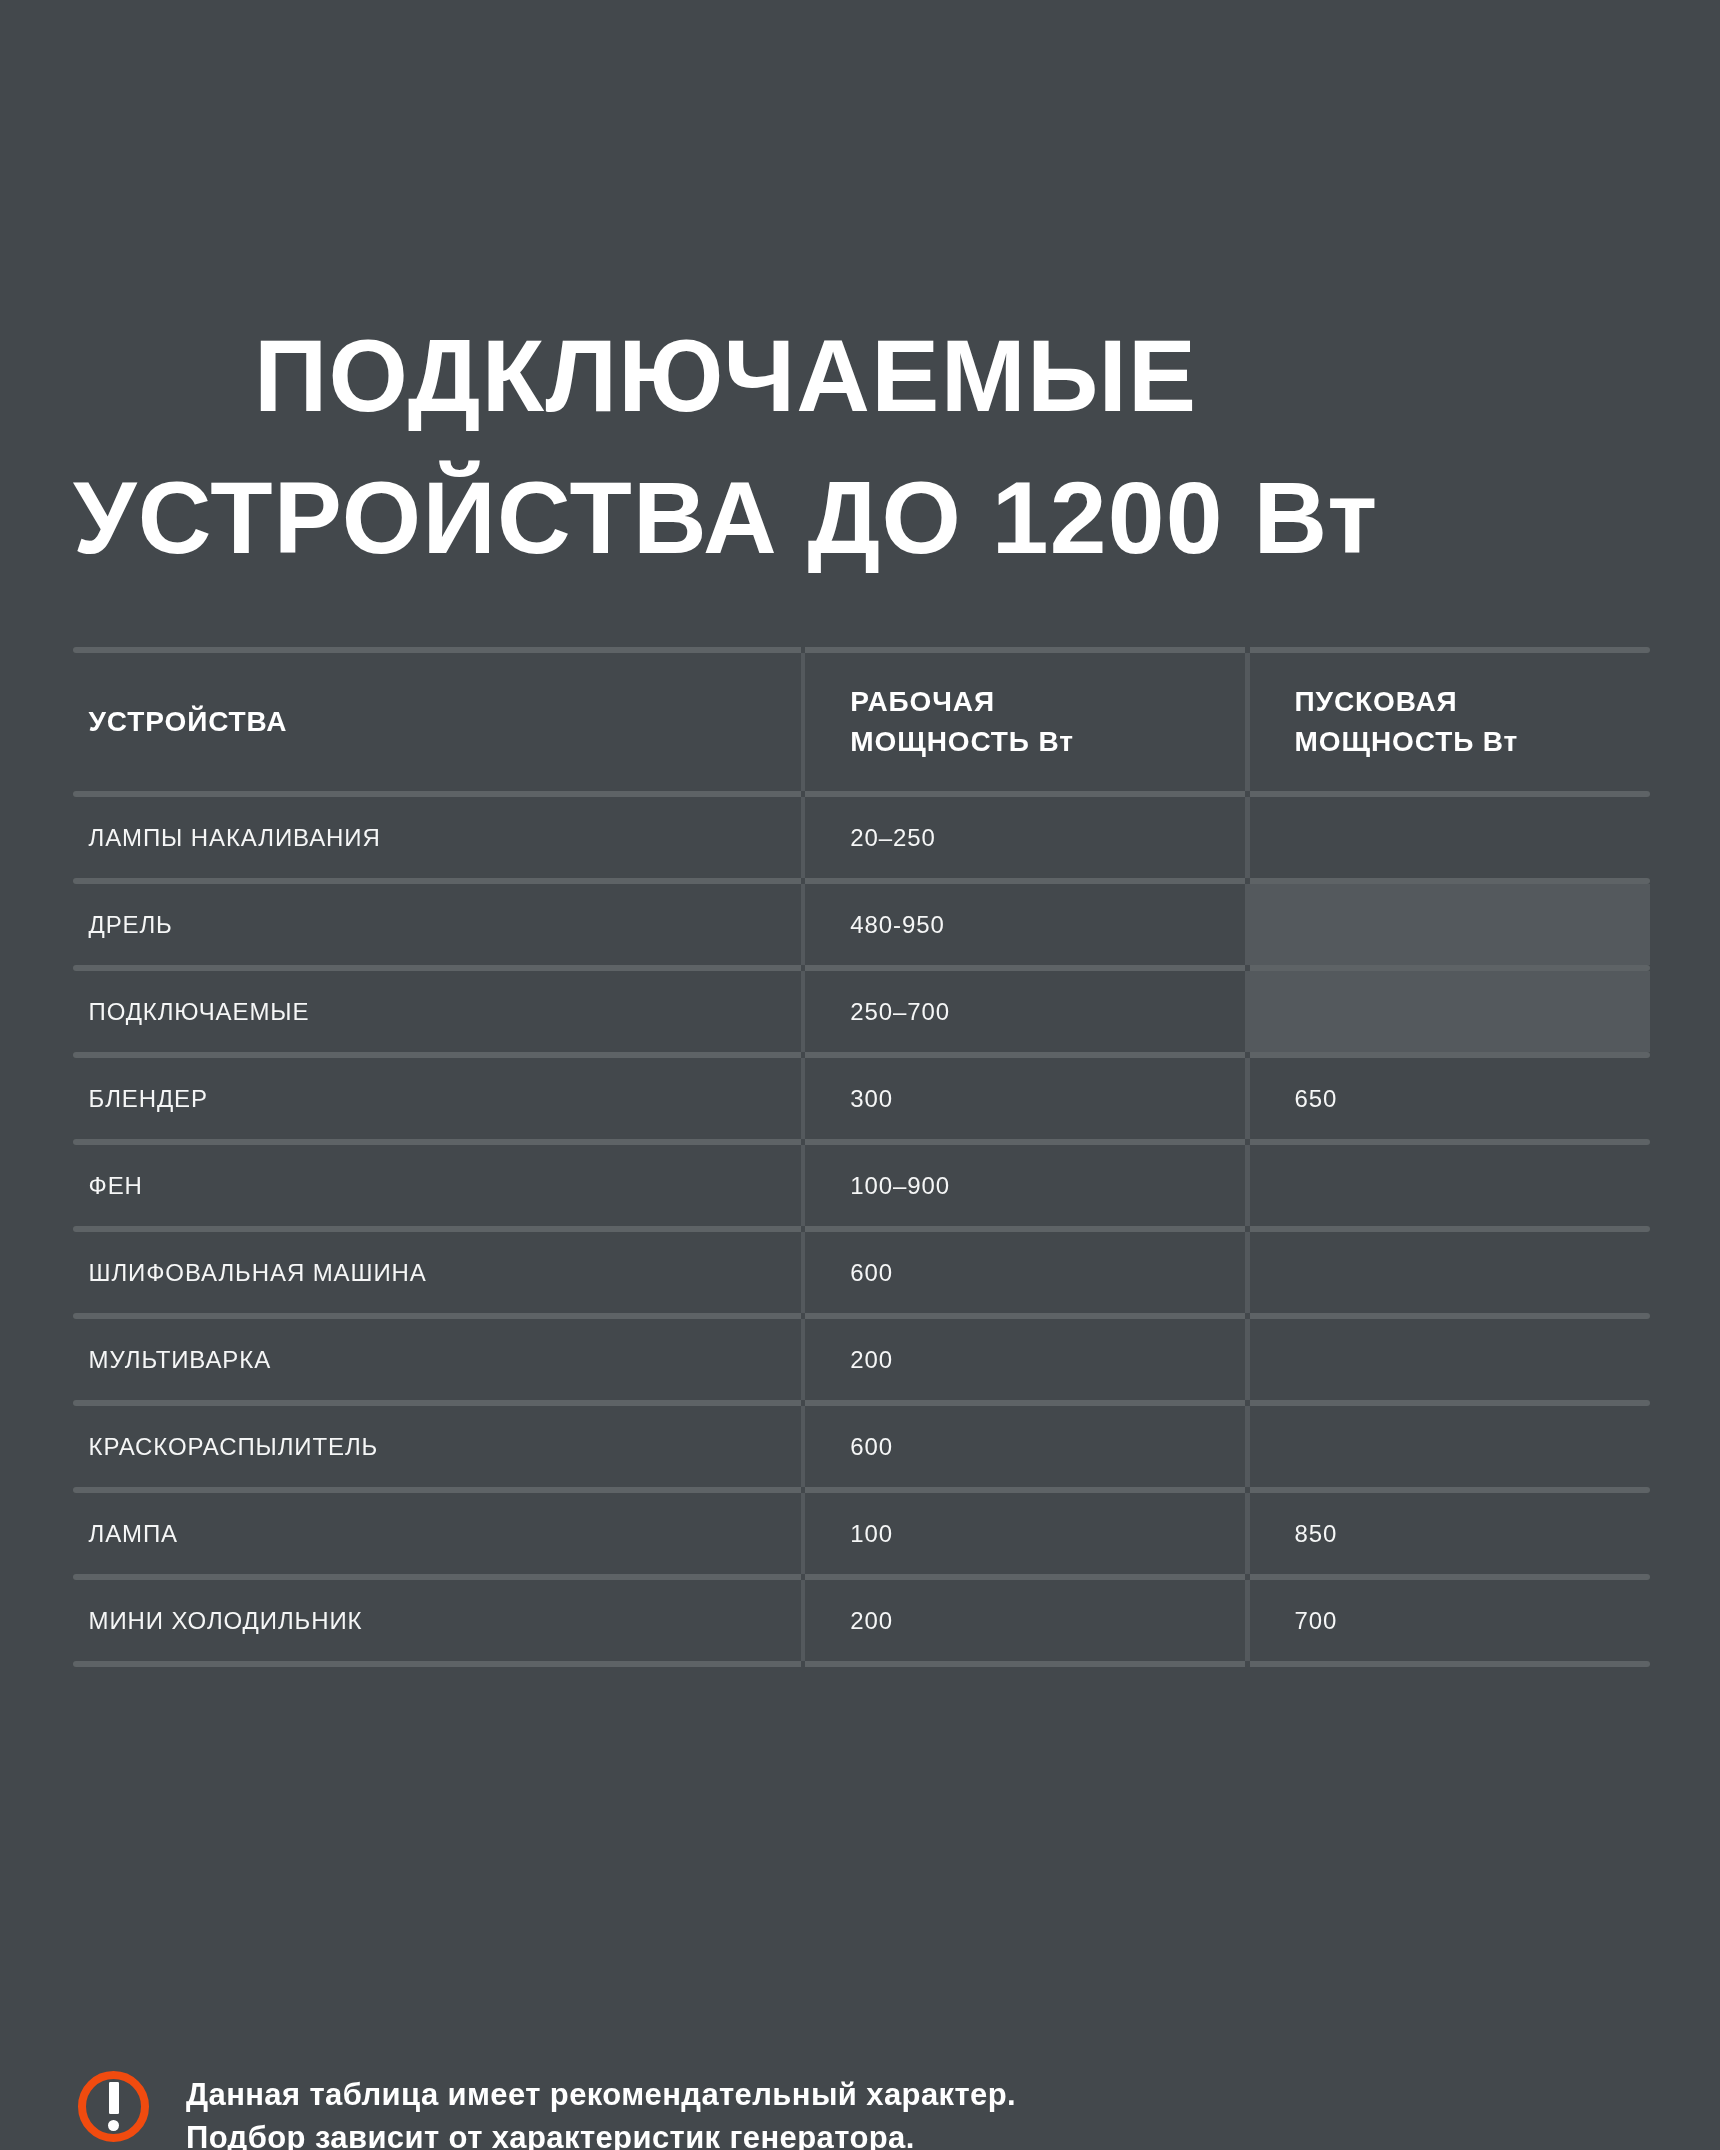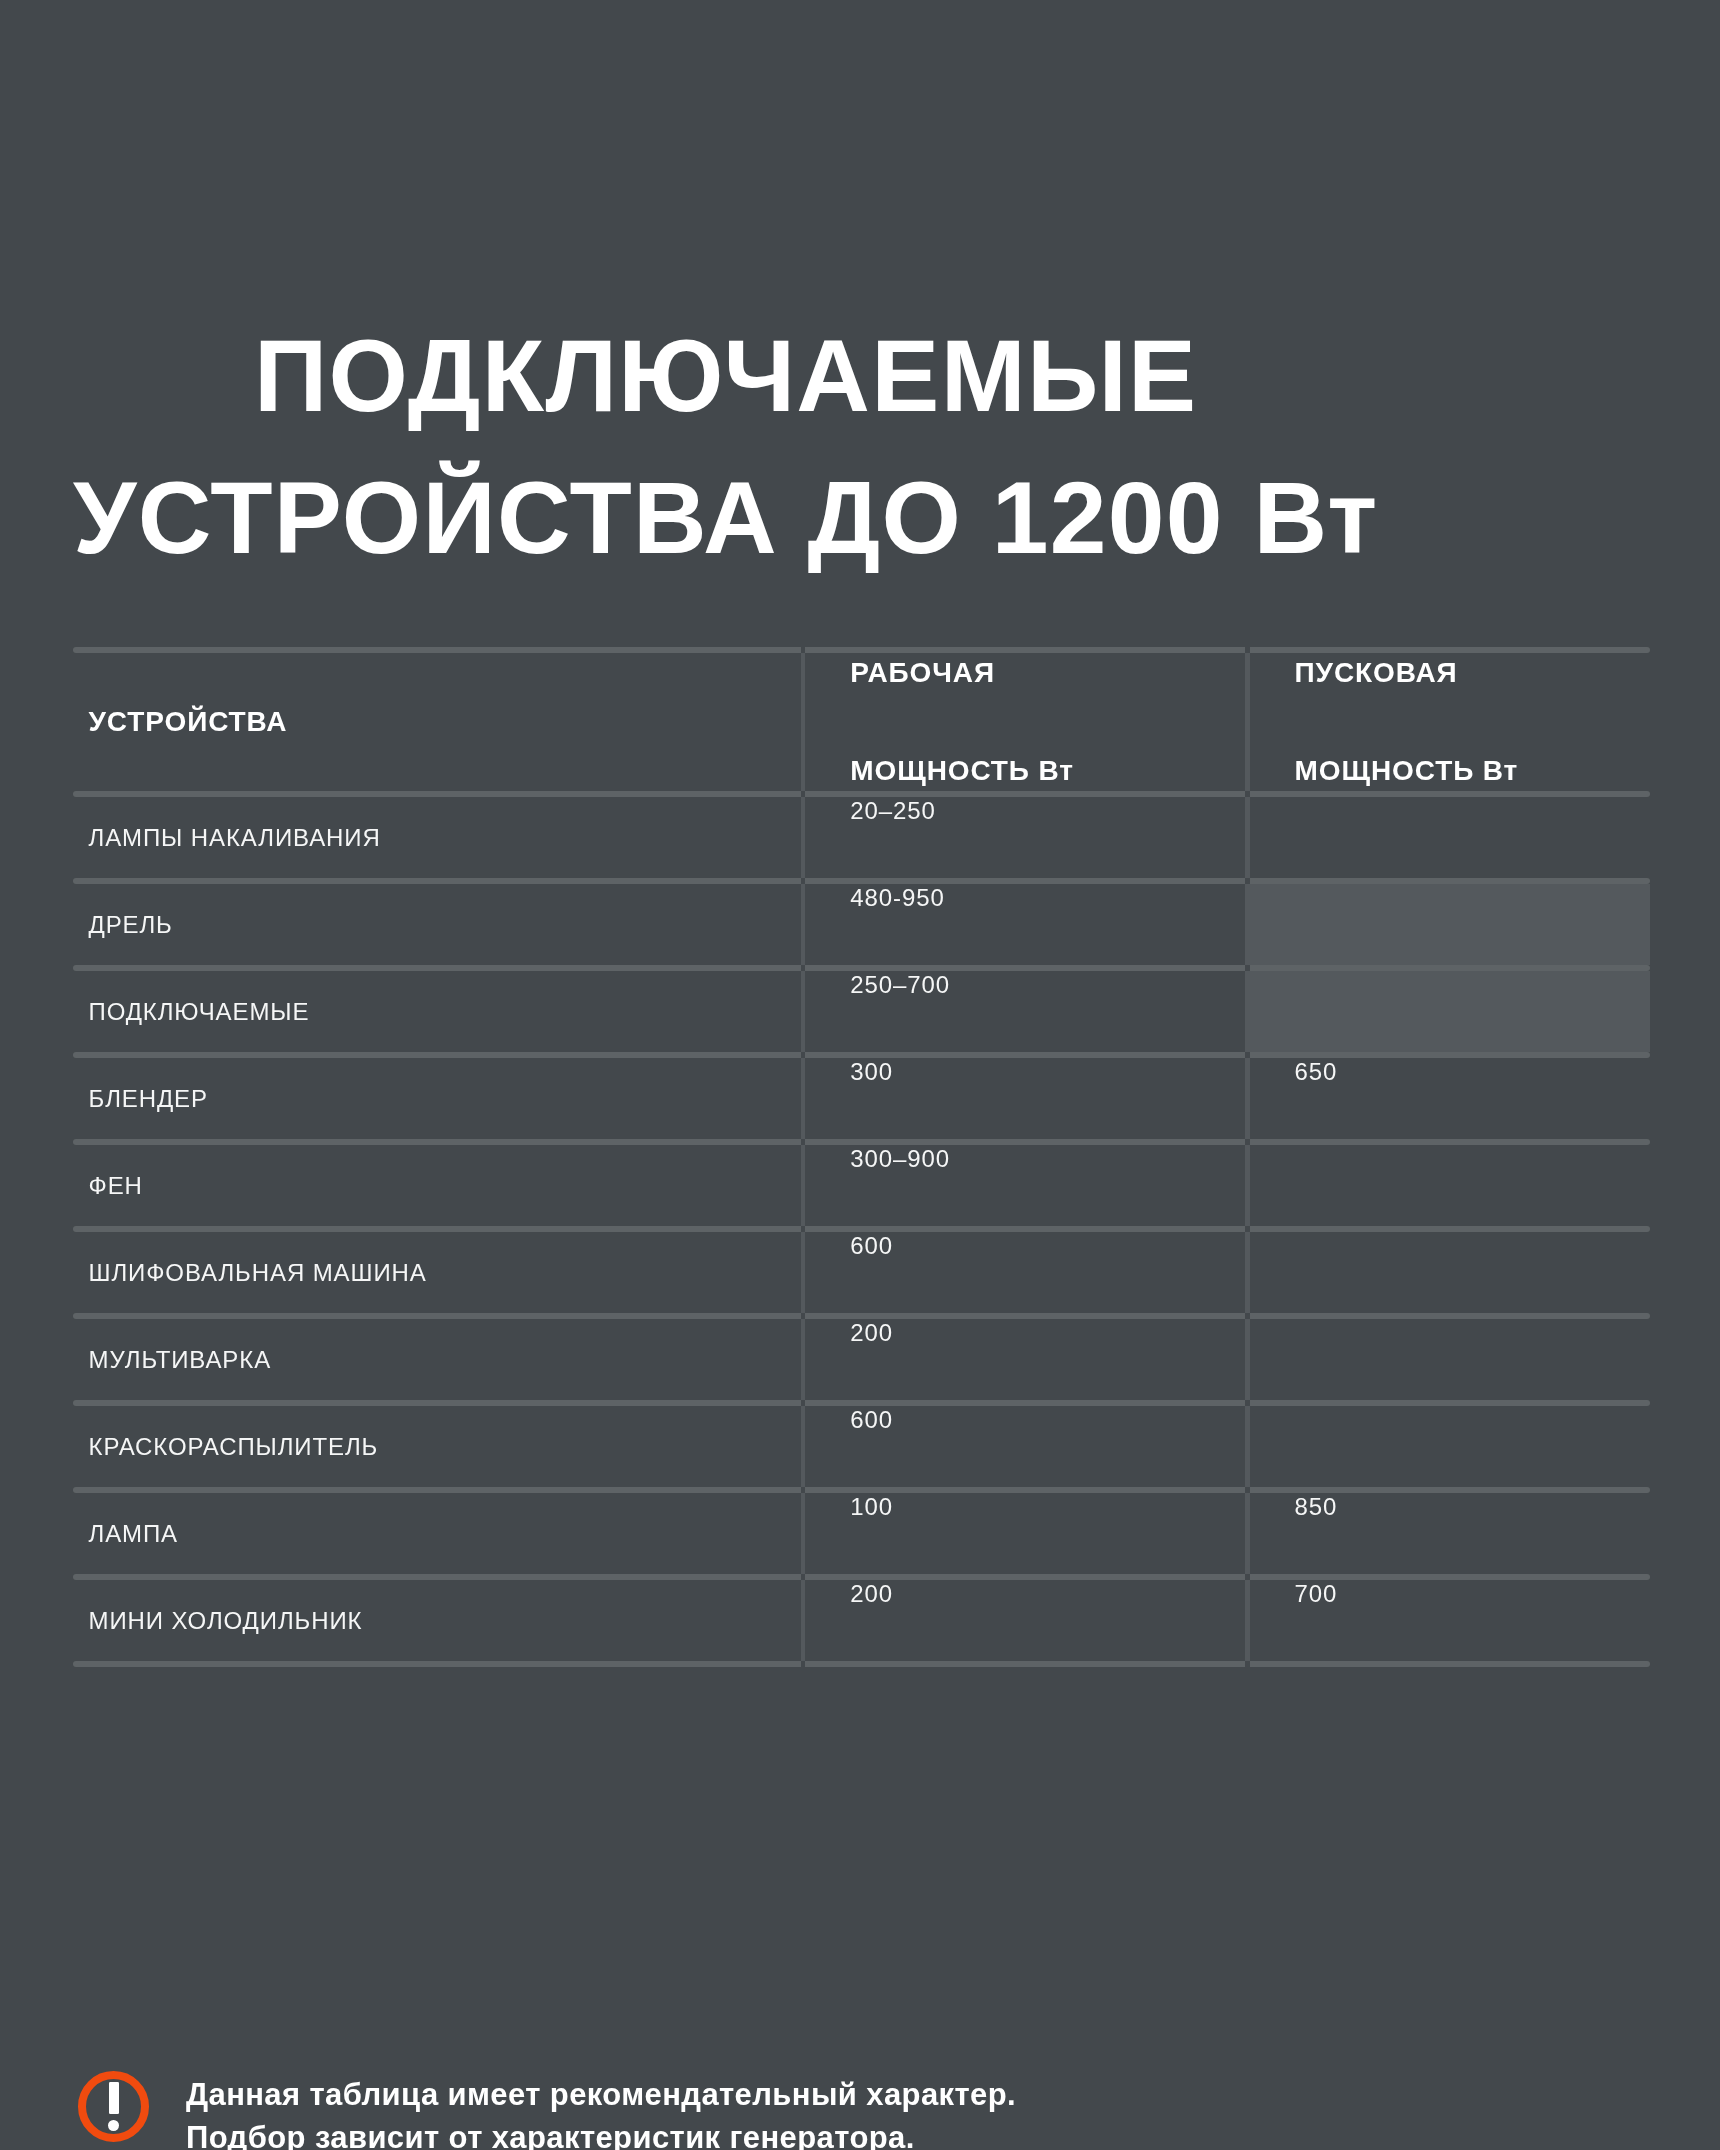--- a/index.html
+++ b/index.html
@@ -31,21 +31,21 @@
   .sep span:last-child{border-radius:0 3px 3px 0;}
   .trow{background:var(--vline);}
   .trow .cell{
     background:var(--bg);
     display:flex;flex-direction:column;justify-content:center;
     overflow:hidden;
   }
   .trow.head{height:138px;}
   .trow.data{height:81px;}
   .cell.c1{padding-left:15.5px;}
-  .cell.c2,.cell.c3{padding-left:45px;justify-content:space-between;}
+  .cell.c2,.cell.c3{padding-left:45px;}
   .head .cell{font-weight:700;font-size:28px;line-height:40px;color:#FFFFFF;letter-spacing:0.9px;}
   .data .cell{font-size:24px;color:var(--cell-text);letter-spacing:0.9px;font-weight:400;}
 
   
   .note{position:absolute;left:78px;top:2071px;display:flex;align-items:flex-start;}
   .warn{
     width:71px;height:71px;flex:none;
     border:8.6px solid var(--orange);border-radius:50%;
     display:flex;flex-direction:column;align-items:center;
   }
@@ -133,21 +133,21 @@
       <div class="cell c3">650</div>
     </div>
     <div class="sep">
         <span></span>
         <span></span>
         <span></span>
       </div>
 
     <div class="trow data">
       <div class="cell c1">ФЕН</div>
-      <div class="cell c2">300–900</div>
+      <div class="cell c2">100–900</div>
       <div class="cell c3"></div>
     </div>
     <div class="sep">
         <span></span>
         <span></span>
         <span></span>
       </div>
 
     <div class="trow data">
       <div class="cell c1">ШЛИФОВАЛЬНАЯ МАШИНА</div>

